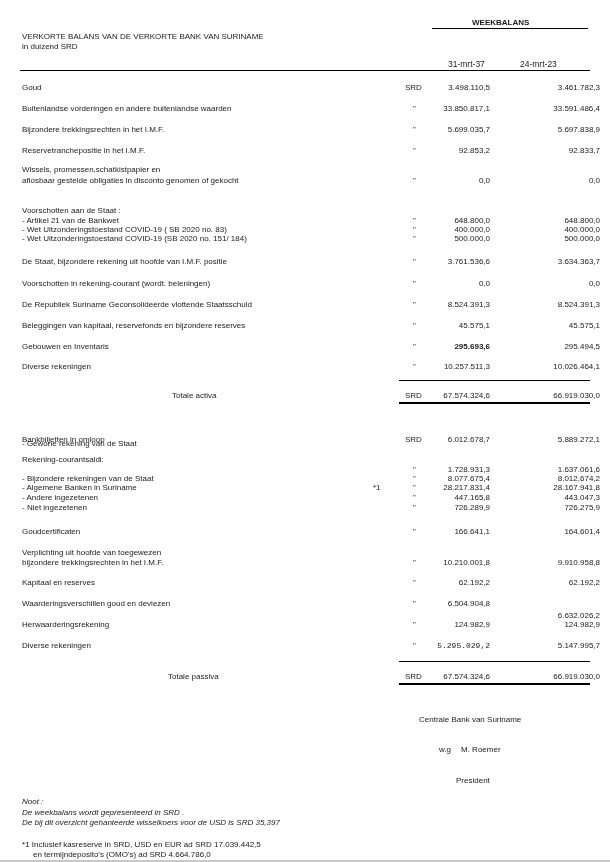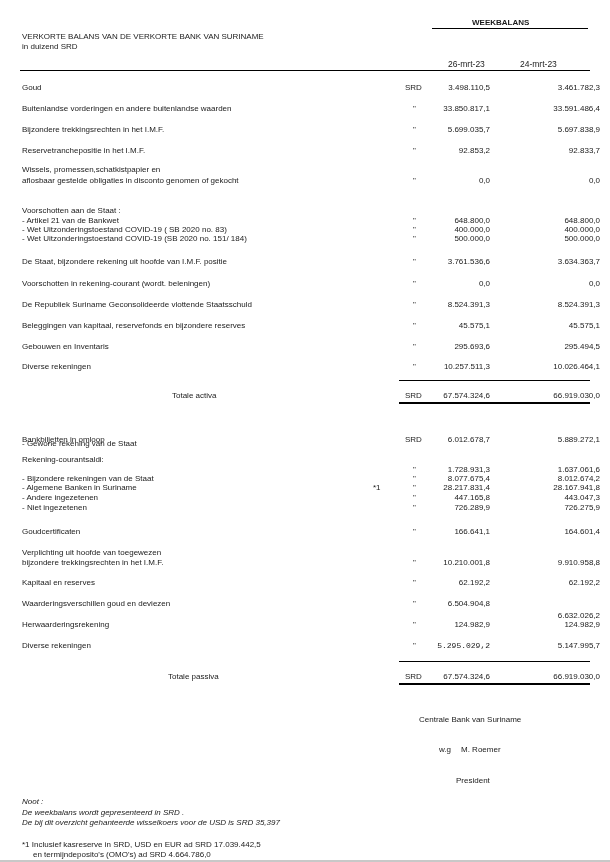--- a/index.html
+++ b/index.html
@@ -17,21 +17,21 @@
   .hr { position: absolute; background: #000; }
   .note { font-style: italic; }
 </style>
 </head>
 <body>
 
 <div class="abs" style="left:472px;top:18px;font-weight:bold;font-size:8px;">WEEKBALANS</div>
 <div class="hr" style="left:432px;top:28px;width:156px;height:1px;"></div>
 <div class="abs lbl" style="top:32px;">VERKORTE BALANS VAN DE VERKORTE BANK VAN SURINAME</div>
 <div class="abs lbl" style="top:42px;">in duizend SRD</div>
-<div class="abs" style="left:448px;top:59px;font-size:8.5px;">26-mrt-23</div>
+<div class="abs" style="left:448px;top:59px;font-size:8.5px;">31-mrt-37</div>
 <div class="abs" style="left:520px;top:59px;font-size:8.5px;">24-mrt-23</div>
 <div class="hr" style="left:20px;top:70px;width:570px;height:1px;"></div>
 
 <div>
   <div>
     <div class="abs lbl" style="top:83px;">Goud</div>
     <div class="abs cur" style="top:83px;">SRD</div>
     <div class="abs num c1" style="top:83px;">3.498.110,5</div>
     <div class="abs num c2" style="top:83px;">3.461.782,3</div>
   </div>
@@ -103,21 +103,21 @@
   </div>
   <div>
     <div class="abs lbl" style="top:321px;">Beleggingen van kapitaal, reservefonds en bijzondere reserves</div>
     <div class="abs mark" style="top:321px;">"</div>
     <div class="abs num c1" style="top:321px;">45.575,1</div>
     <div class="abs num c2" style="top:321px;">45.575,1</div>
   </div>
   <div>
     <div class="abs lbl" style="top:342px;">Gebouwen en Inventaris</div>
     <div class="abs mark" style="top:342px;">"</div>
-    <div class="abs num c1" style="top:342px;">295.693,6</div>
+    <div class="abs num c1" style="top:342px;font-weight:bold;">295.693,6</div>
     <div class="abs num c2" style="top:342px;">295.494,5</div>
   </div>
   <div>
     <div class="abs lbl" style="top:362px;">Diverse rekeningen</div>
     <div class="abs mark" style="top:362px;">"</div>
     <div class="abs num c1" style="top:362px;">10.257.511,3</div>
     <div class="abs num c2" style="top:362px;">10.026.464,1</div>
   </div>
 
   <div class="hr" style="left:399px;top:380px;width:191px;height:1px;"></div>

